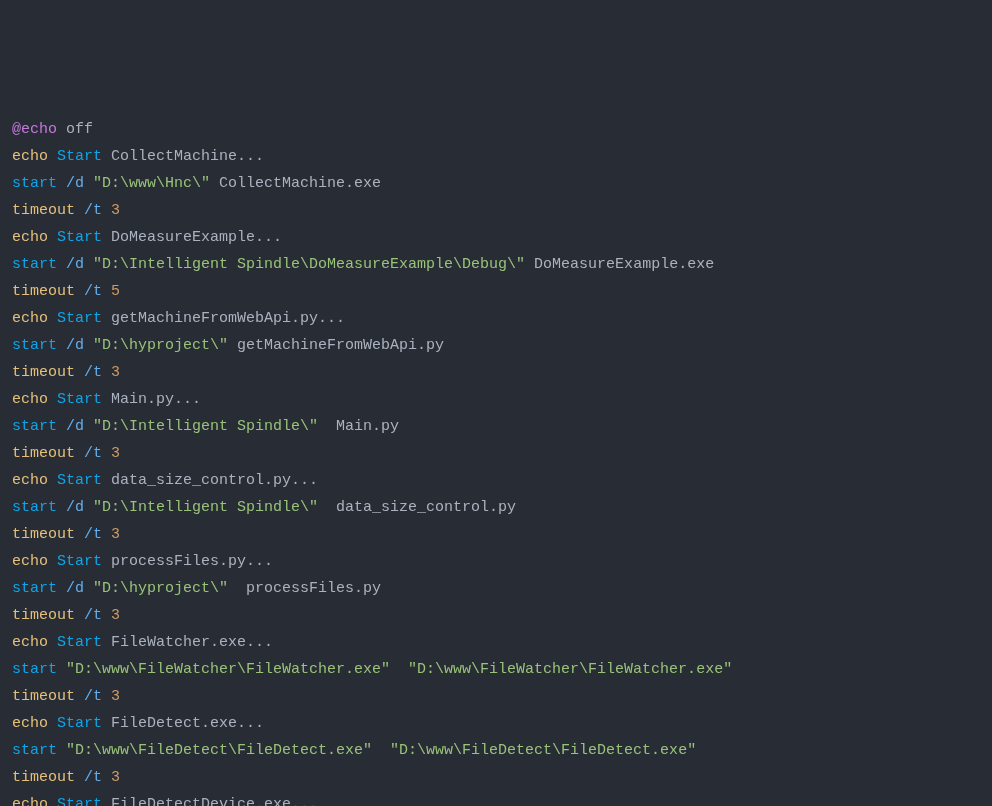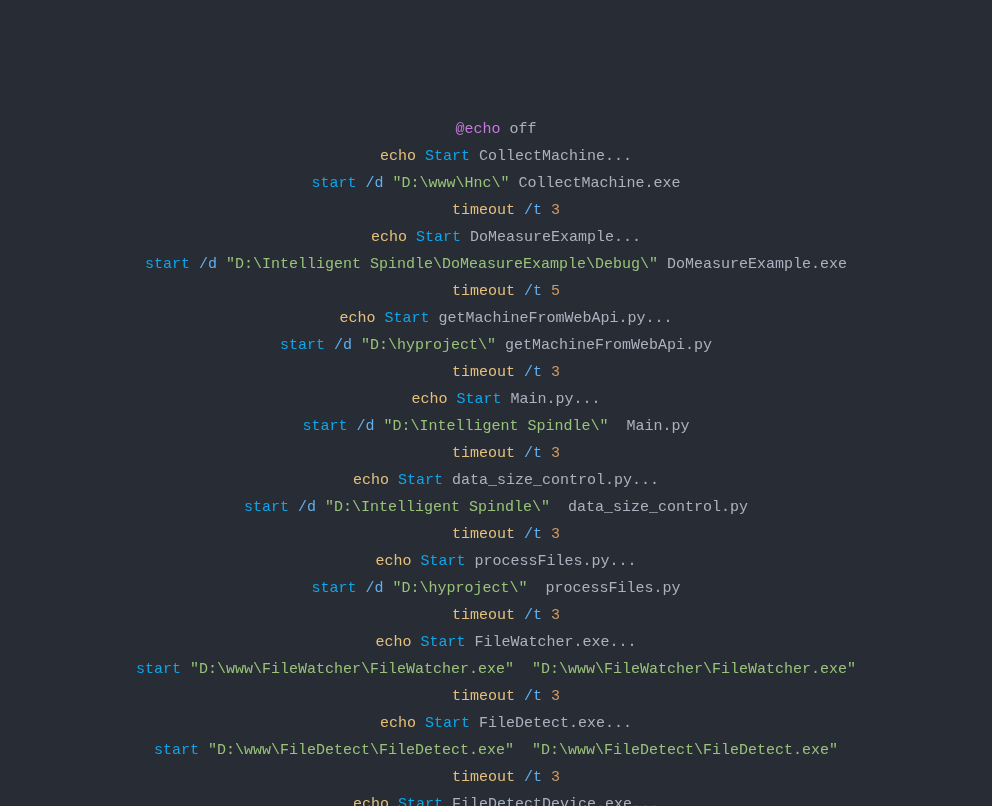--- a/index.html
+++ b/index.html
@@ -11,24 +11,24 @@
     line-height: 27px;
     padding: 8px 12px;
     width: 992px;
     height: 806px;
     overflow: hidden;
     white-space: pre;
   }
   .code-block {
     display: block;
   }
-  .line { display: block; text-align: center; }
+  .line { display: block; }
   span { display: inline; }
   .t-at     { color: #c678dd; }
-  .t-cmd    { color: #e5c07b; margin-left: 20px; }
+  .t-cmd    { color: #e5c07b; }
   .t-key    { color: #0ea5e9; }
   .t-flag   { color: #61afef; }
   .t-str    { color: #98c379; }
   .t-num    { color: #d19a66; }
   .t-plain  { color: #abb2bf; }
 </style>
 </head>
 <body>
 
 

